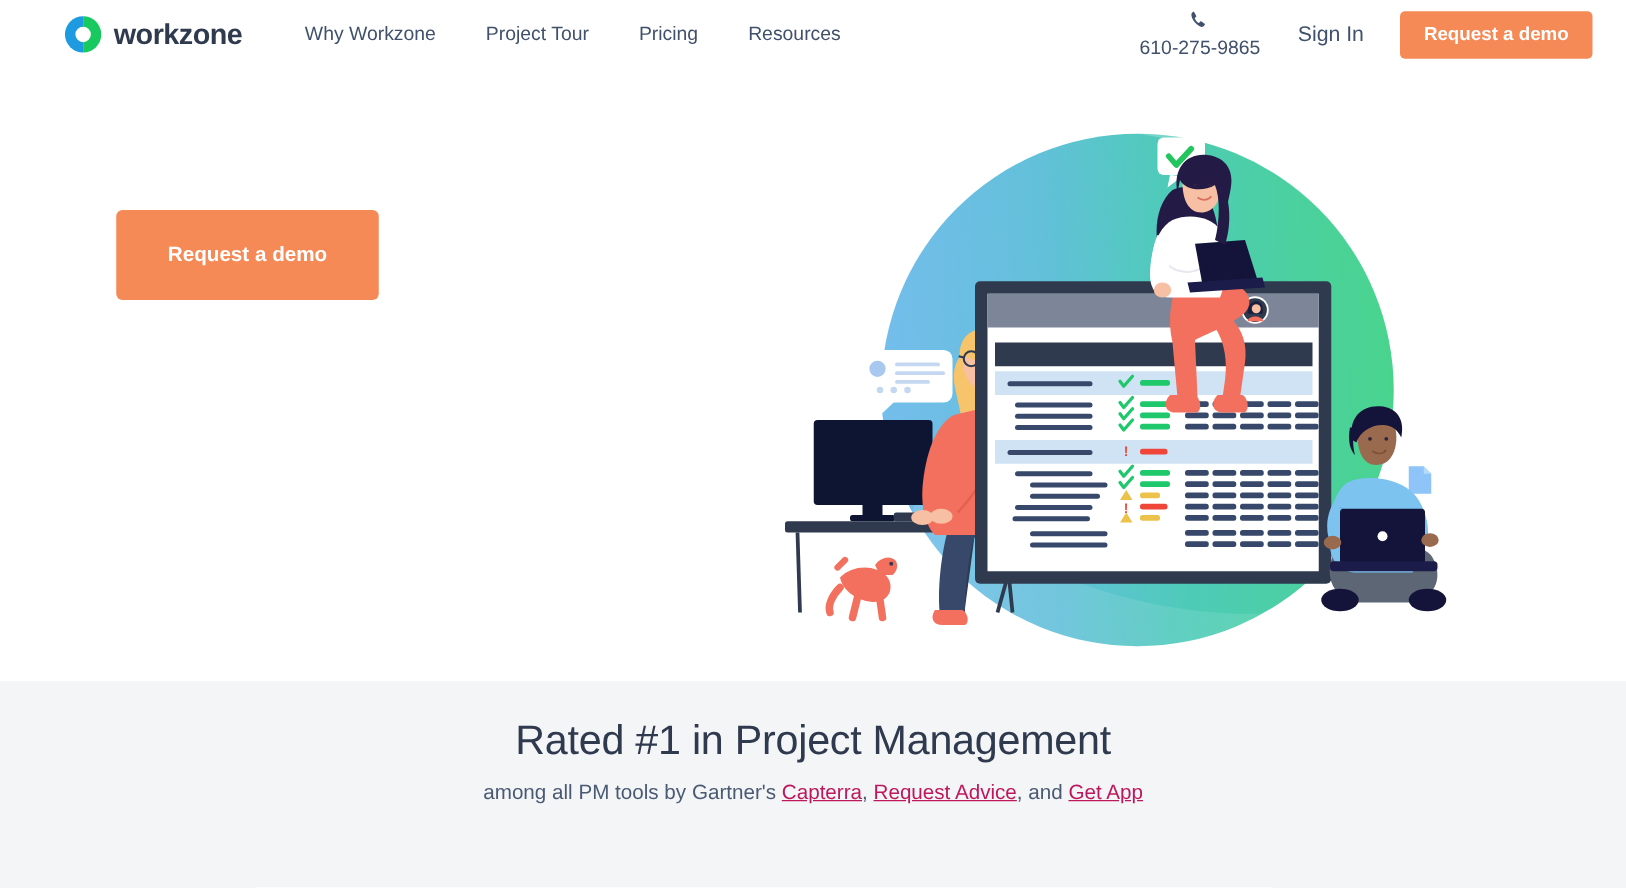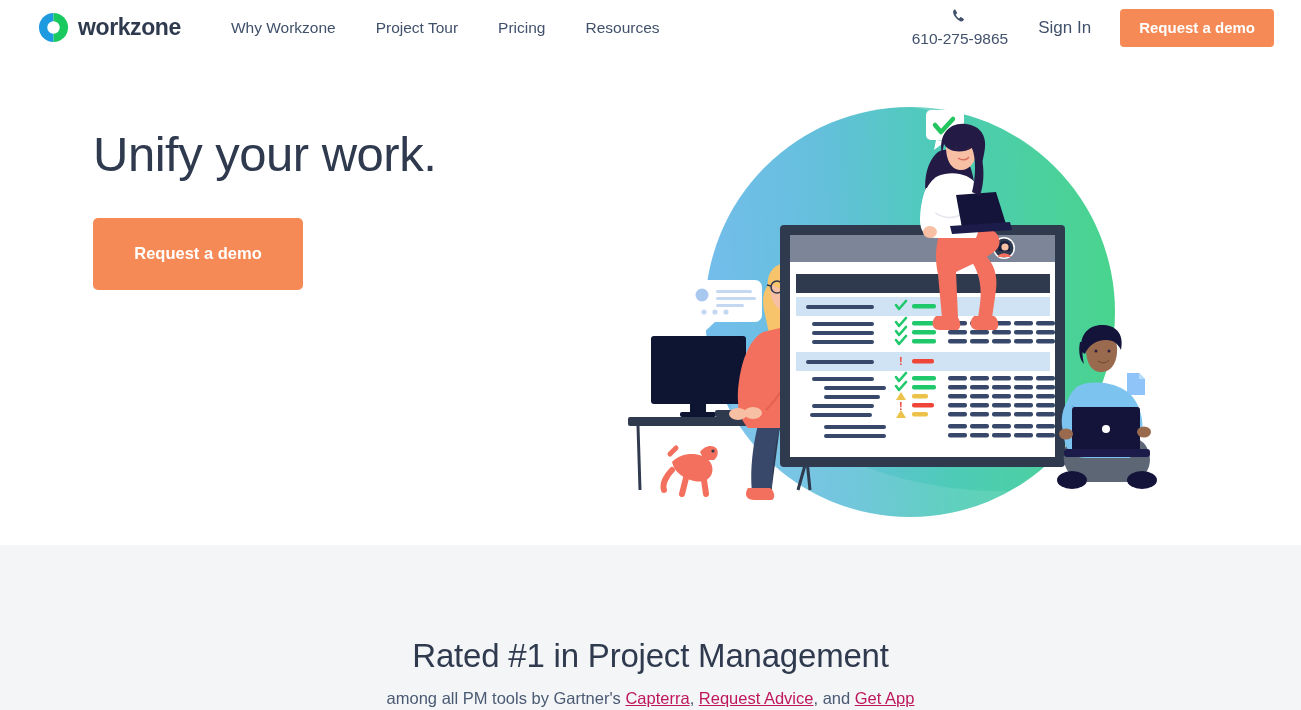--- a/index.html
+++ b/index.html
@@ -12,20 +12,21 @@
   }
   .page { position: relative; width: 1301px; height: 710px; background: #fff; }
 
   
   .header {
     position: absolute; top: 0; left: 0;
     width: 1301px; height: 55px;
     background: #ffffff;
     display: flex; align-items: center;
     z-index: 20;
+    padding-left: 13px;
   }
   .logo-wrap {
     display: flex; align-items: center;
     margin-left: 38px;
     gap: 9px;
     cursor: pointer;
   }
   .logo-mark { width: 31px; height: 31px; display: block; }
   .logo-text {
     font-size: 23px; font-weight: bold;
@@ -112,21 +113,21 @@
   .hero-art svg { display: block; width: 580px; height: 465px; }
 
   
   .band {
     position: absolute; left: 0; top: 545px;
     width: 1301px; height: 165px;
     background: #f4f5f7;
     text-align: center;
   }
   .band-title {
-    margin-top: 92px;
+    margin-top: 28px;
     font-size: 33px; color: #2f3a4f; font-weight: normal;
     letter-spacing: -0.2px;
   }
   .band-sub {
     margin-top: 14px;
     font-size: 16.5px; color: #4a5a73;
   }
   .band-sub a {
     color: #be185d; text-decoration: underline;
     cursor: pointer;
@@ -163,21 +164,20 @@
         <span>610-275-9865</span>
       </div>
       <div class="signin">Sign In</div>
       <button class="btn-demo-top">Request a demo</button>
     </div>
   </div>
 
   <div class="hero">
 
     <div class="hero-copy">
-      <div class="h1">Unify your work.</div>
       <button class="btn-demo-hero">Request a demo</button>
     </div>
 
     <div class="hero-art">
       <svg viewBox="0 0 580 465">
         <defs>
           <linearGradient id="circGrad" x1="0" y1="0.5" x2="1" y2="0.45">
             <stop offset="0%" stop-color="#74bdec"></stop>
             <stop offset="32%" stop-color="#63c0da"></stop>
             <stop offset="58%" stop-color="#4ecbb8"></stop>

